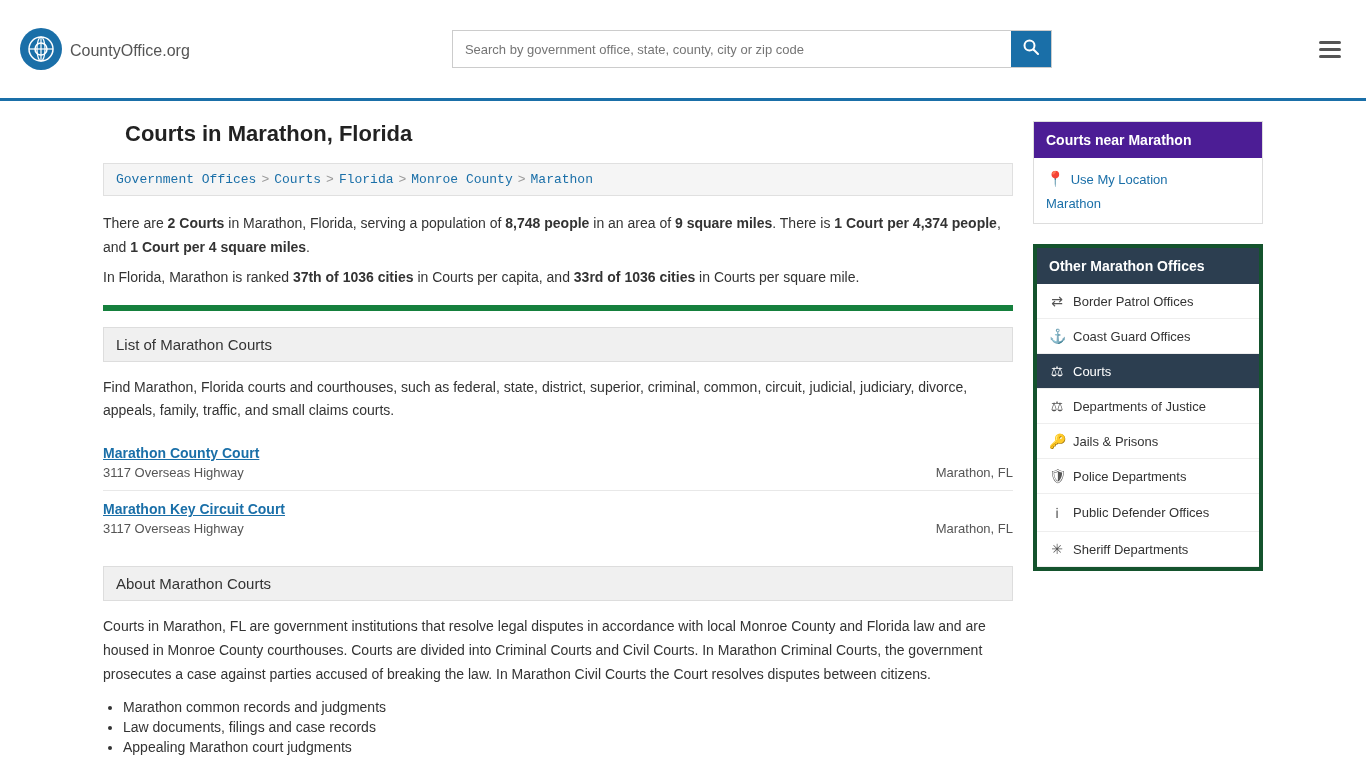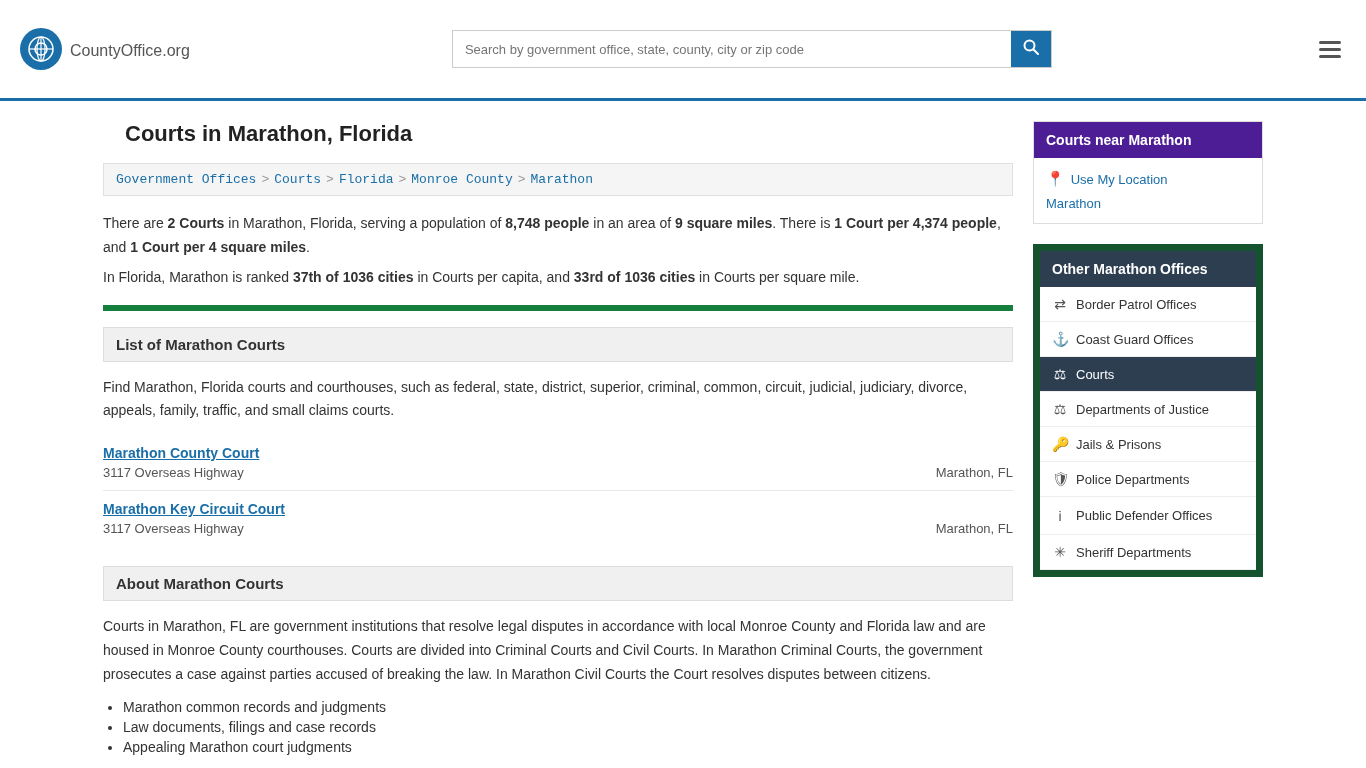--- a/index.html
+++ b/index.html
@@ -141,21 +141,21 @@
       margin-bottom: 16px;
     }
     #description strong { color: #333; }
 
     
     .section-header {
       background: #f0f0f0;
       border: 1px solid #ddd;
       padding: 8px 12px;
       font-size: 15px;
-      font-weight: bold;
+      font-weight: normal;
       margin-bottom: 14px;
     }
 
     
     .court-entry {
       padding: 10px 0;
       border-bottom: 1px solid #e8e8e8;
     }
     .court-entry:last-child { border-bottom: none; }
     .court-name {
@@ -223,21 +223,21 @@
       color: #1a6fa8;
       text-decoration: none;
       font-size: 13px;
       cursor: pointer;
       display: block;
       margin-top: 8px;
     }
 
     
     .other-offices-section {
-      border: 7px solid #14532d;
+      border: 4px solid #14532d;
     }
     .other-offices-title {
       background: #2c3e50;
       color: #fff;
       padding: 10px 12px;
       font-size: 14px;
       font-weight: bold;
     }
     .office-item {
       display: flex;

